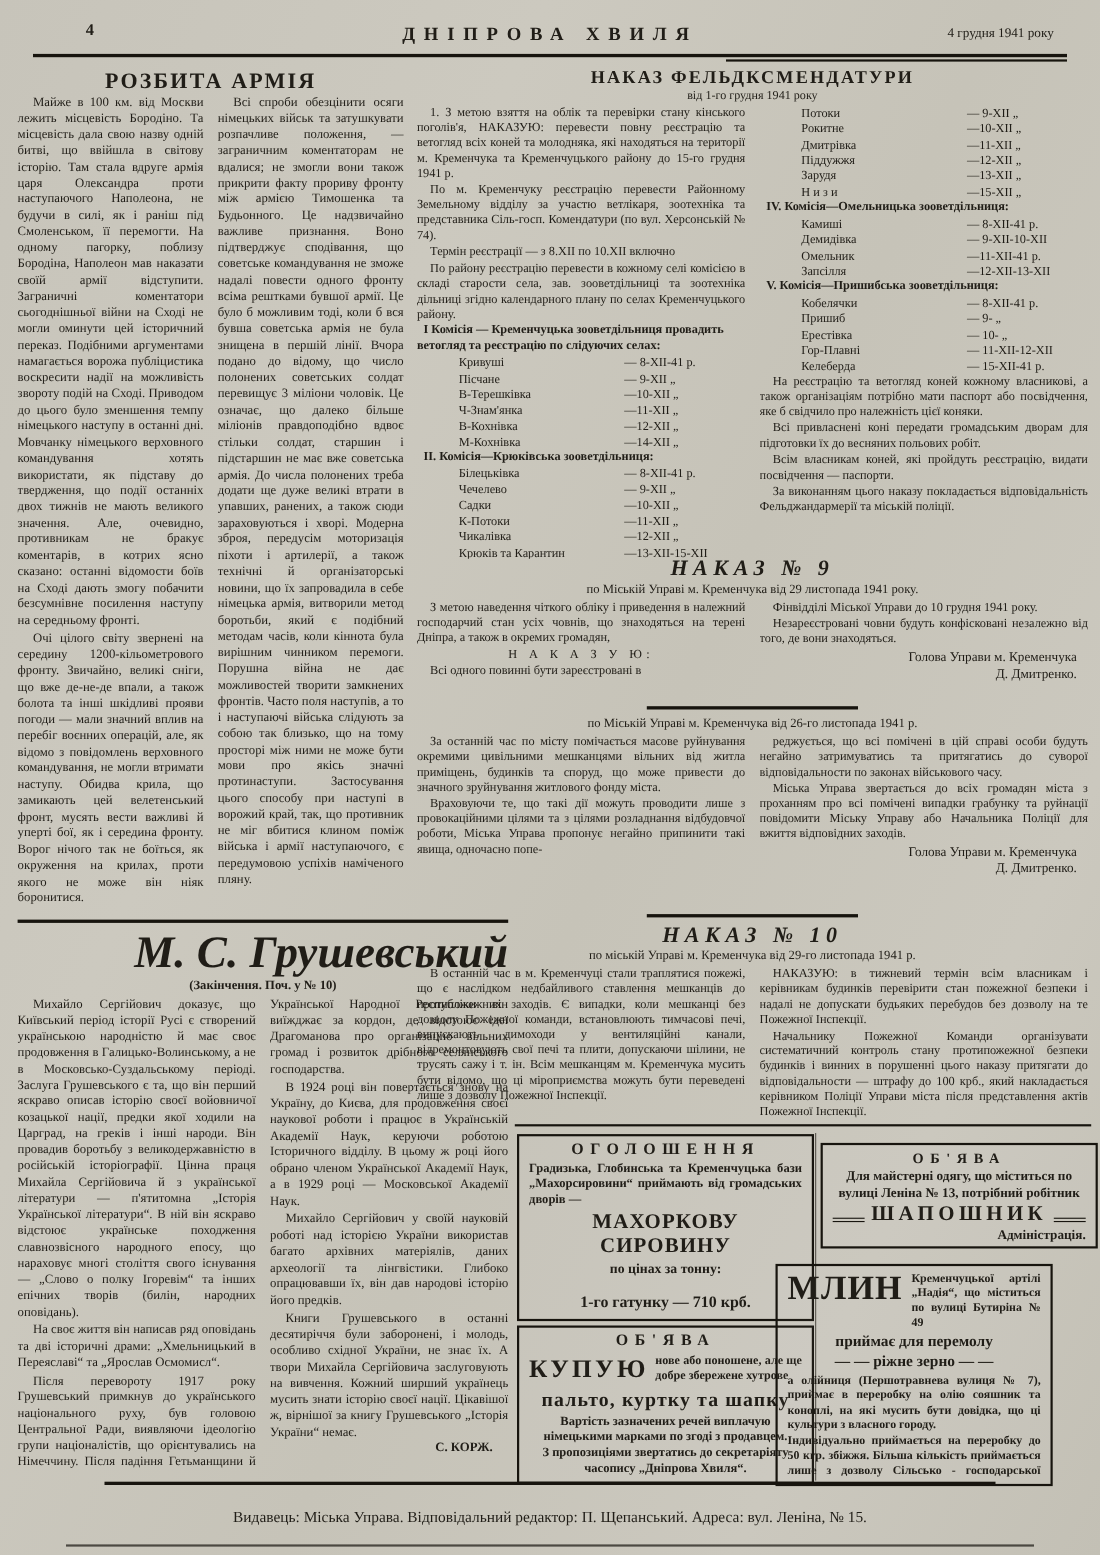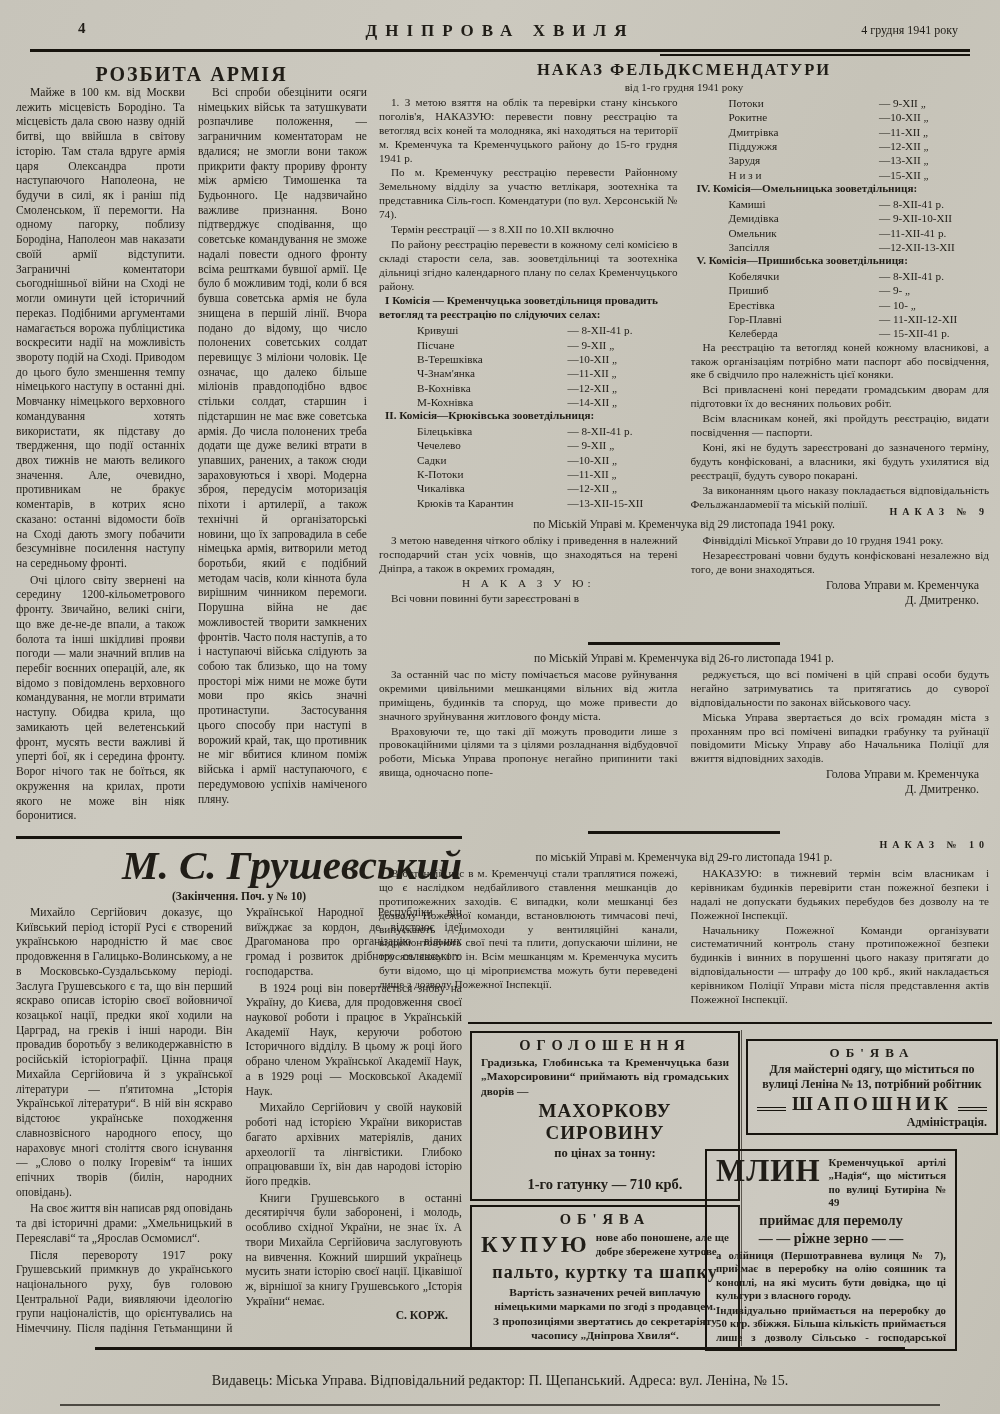--- a/index.html
+++ b/index.html
@@ -24,21 +24,21 @@
   .feld-sub{text-align:center;font-size:11px;margin:1px 0 3px;}
   .twocol{display:flex;gap:13px;}
   .twocol .col{flex:1;font-size:11.2px;line-height:1.24;text-align:justify;overflow:hidden;}
   .twocol .col p{margin:0 0 1px;text-indent:12px;}
   .list-hdr{font-weight:bold;text-indent:6px !important;text-align:left;}
   .vrow{display:flex;padding-left:38px;padding-right:14px;line-height:1.28;}
   .vname{white-space:nowrap;}
   .vdate{margin-left:auto;min-width:96px;white-space:nowrap;}
   
   .nakaz{left:379px;width:610px;overflow:hidden;}
-  .nakaz-title{text-align:right;font-weight:bold;font-size:10px;letter-spacing:5px;}
+  .nakaz-title{text-align:center;font-weight:bold;font-size:20px;letter-spacing:5px;font-style:italic;}
   .nakaz-sub{text-align:center;font-size:11.5px;margin:1px 0 4px;}
   .nakazuyu{text-align:center;letter-spacing:4px;margin:3px 0 2px;text-indent:0 !important;}
   .sig{ text-align:right;font-weight:normal;font-size:12px;padding-right:10px;}
   
   .hrush{left:16px;top:836px;width:446px;height:510px;border-top:3px solid #17140e;overflow:hidden;}
   .hrush-title{text-align:right;font-weight:bold;font-style:italic;font-size:41px;margin-top:2px;}
   .hrush-sub{text-align:center;font-weight:bold;font-size:11.5px;margin:1px 0 4px;}
   .hrush .cols{column-count:2;height:438px;font-size:11.6px;line-height:1.27;}
   .korzh{text-align:right;font-weight:bold;padding-right:14px;}
   
@@ -212,39 +212,38 @@
             </div>
             <div class="vrow">
               <span class="vname">Келеберда</span>
               <span class="vdate">— 15-XII-41 р.</span>
             </div>
           </div>
         <div>
             <p>На реєстрацію та ветогляд коней кожному власникові, а також організаціям потрібно мати паспорт або посвідчення, яке б свідчило про належність цієї коняки.</p>
             <p>Всі привласнені коні передати громадським дворам для підготовки їх до весняних польових робіт.</p>
             <p>Всім власникам коней, які пройдуть реєстрацію, видати посвідчення — паспорти.</p>
-            <p>Коні, які не будуть зареєстровані до зазначеного терміну, будуть конфісковані, а власники, які будуть ухилятися від реєстрації, будуть суворо покарані.</p>
             <p>За виконанням цього наказу покладається відповідальність Фельджандармерії та міській поліції.</p>
           </div>
 
       </div>
     </div>
   </div>
 
   <div class="abs nakaz" style="top:506px;height:138px">
     <div class="nakaz-title">НАКАЗ № 9</div>
     <div class="nakaz-sub">по Міській Управі м. Кременчука від 29 листопада 1941 року.</div>
     <div class="twocol">
       <div class="col">
         <div>
             <p>З метою наведення чіткого обліку і приведення в належний господарчий стан усіх човнів, що знаходяться на терені Дніпра, а також в окремих громадян,</p>
           </div>
         <p class="nakazuyu">Н А К А З У Ю:</p>
         <div>
-            <p>Всі човни повинні бути зареєстровані в</p>
+            <p>Всі одного повинні бути зареєстровані в</p>
           </div>
       </div>
       <div class="col">
         <div>
             <p>Фінвідділі Міської Управи до 10 грудня 1941 року.</p>
             <p>Незареєстровані човни будуть конфісковані незалежно від того, де вони знаходяться.</p>
           </div>
         <div class="sig">Голова Управи м. Кременчука</div>
         <div class="sig">Д. Дмитренко.</div>
       </div>

